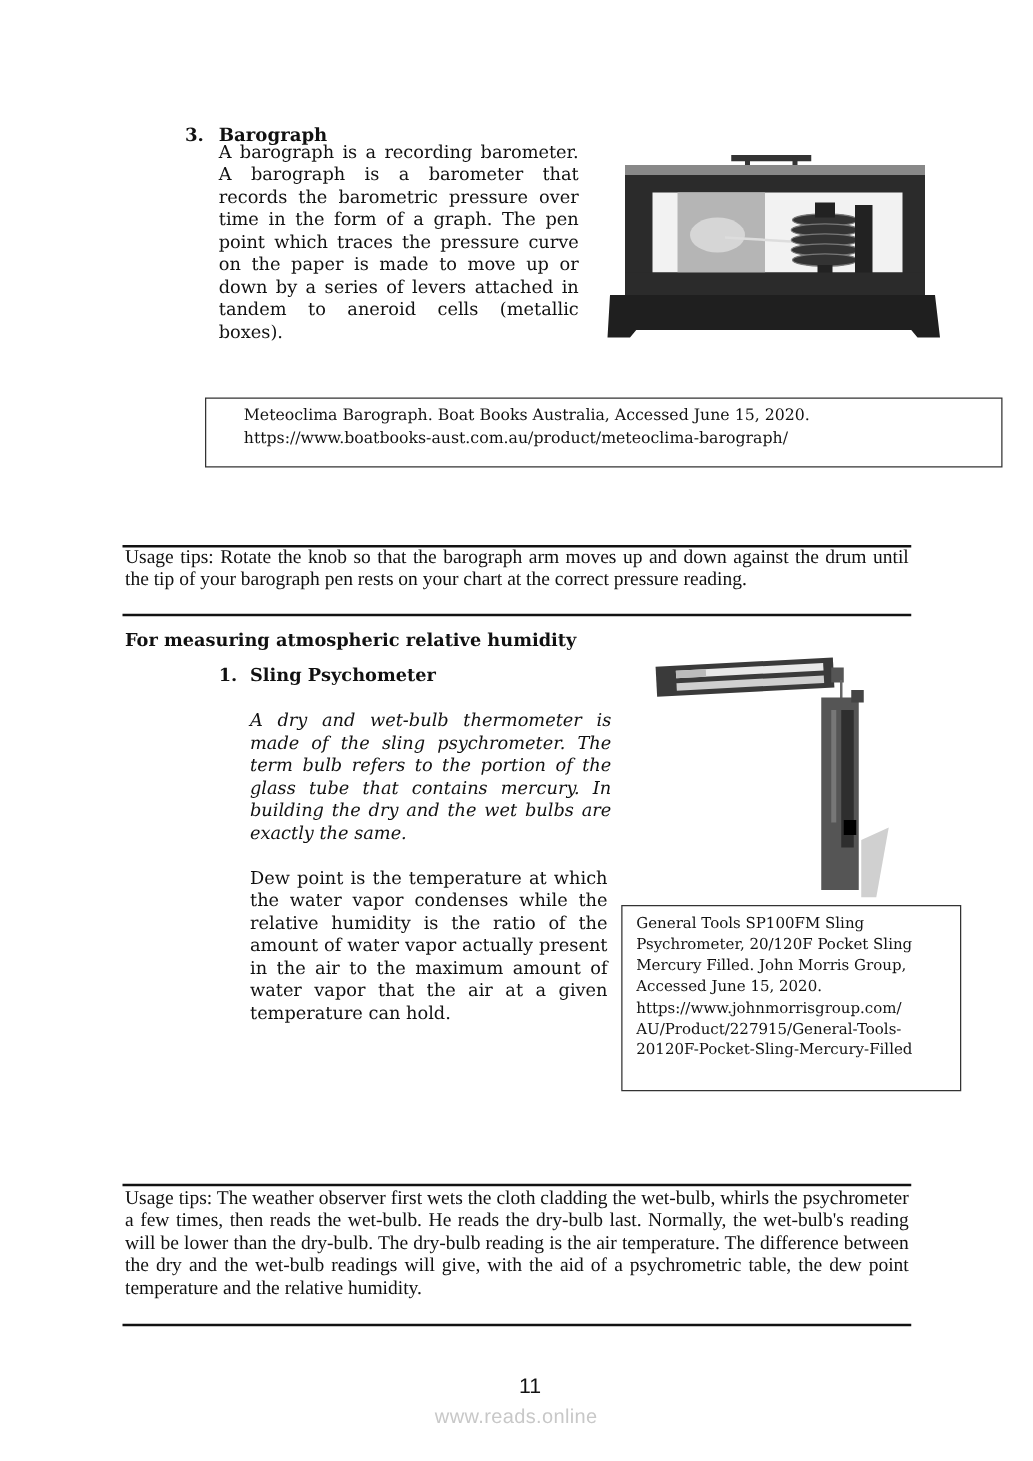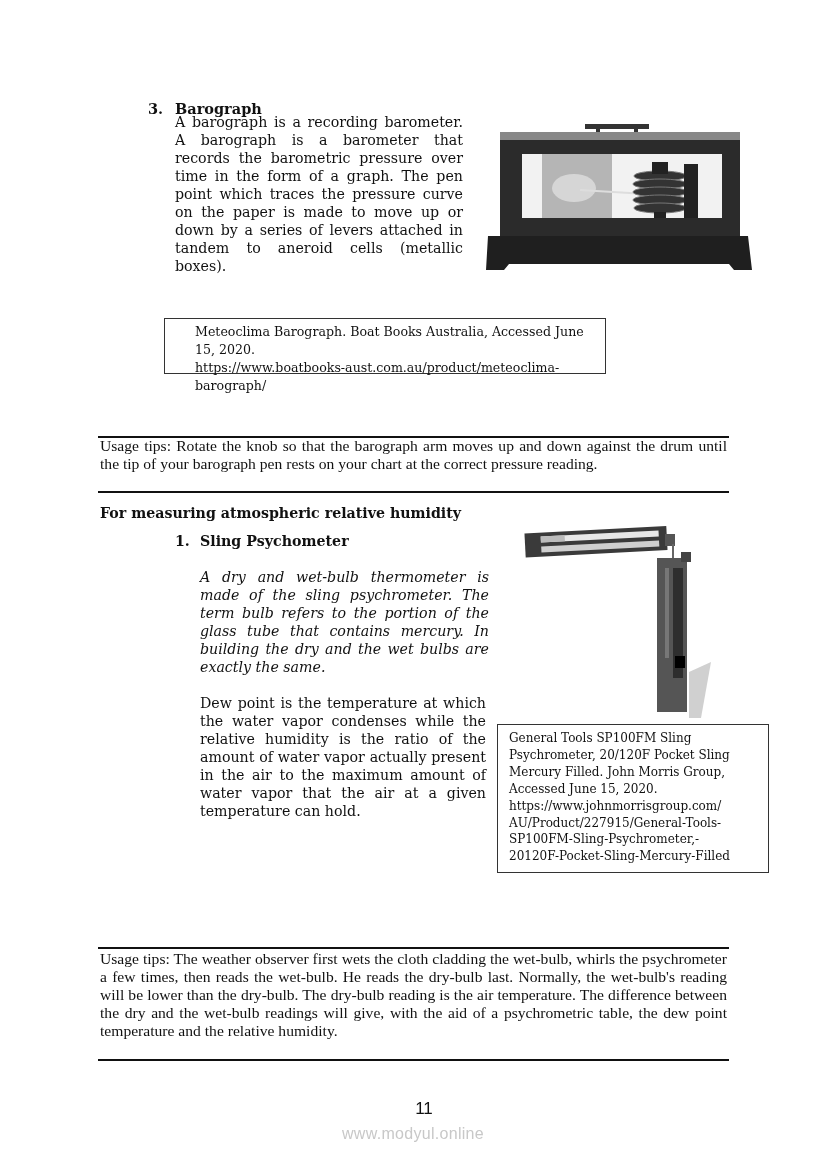--- a/index.html
+++ b/index.html
@@ -7,21 +7,21 @@
          font-family: "DejaVu Serif", "Liberation Serif", serif; color: #111; }
   .abs { position: absolute; }
 
   
   .baro-num { left: 148px; top: 100px; font-size: 14.5px; font-weight: bold; }
   .baro-title { left: 175px; top: 100px; font-size: 14.5px; font-weight: bold; }
   .baro-body { left: 175px; top: 113px; width: 288px; font-size: 14.2px; line-height: 18px; text-align: justify; }
 
   .baro-img { left: 484px; top: 118px; width: 268px; height: 156px; }
 
-  .cite1 { left: 164px; top: 318px; width: 442px; height: 56px; border: 1.5px solid #333; box-sizing: border-box;
+  .cite1 { left: 164px; top: 318px; width: 638px; height: 56px; border: 1.5px solid #333; box-sizing: border-box;
            font-size: 12.6px; line-height: 18px; padding: 4px 0 0 30px; }
 
   .rule { left: 98px; width: 631px; height: 0; border-top: 2px solid #111; }
 
   .tips { left: 100px; width: 627px; font-family: "Liberation Serif", serif; font-size: 15.6px; line-height: 18px; text-align: justify; }
 
   .hum-heading { left: 100px; top: 505px; font-size: 14.2px; font-weight: bold; }
   .sling-num { left: 175px; top: 533px; font-size: 14.2px; font-weight: bold; }
   .sling-title { left: 200px; top: 533px; font-size: 14.2px; font-weight: bold; }
   .sling-body1 { left: 200px; top: 568px; width: 289px; font-size: 14.2px; line-height: 18px; text-align: justify; font-style: italic; }
@@ -117,22 +117,21 @@
   </svg>
 </div>
 
 <div class="abs cite2">
   <div>General Tools SP100FM Sling</div>
   <div>Psychrometer, 20/120F Pocket Sling</div>
   <div>Mercury Filled. John Morris Group,</div>
   <div>Accessed June 15, 2020.</div>
   <div>https://www.johnmorrisgroup.com/</div>
   <div>AU/Product/227915/General-Tools-</div>
-  <div>SP100FM-Sling-Psychrometer,-</div>
   <div>20120F-Pocket-Sling-Mercury-Filled</div>
 </div>
 
 <div class="abs rule" style="top:947px;"></div>
 <div class="abs tips" style="top:950px;">Usage tips: The weather observer first wets the cloth cladding the wet-bulb, whirls the psychrometer a few times, then reads the wet-bulb. He reads the dry-bulb last. Normally, the wet-bulb's reading will be lower than the dry-bulb. The dry-bulb reading is the air temperature. The difference between the dry and the wet-bulb readings will give, with the aid of a psychrometric table, the dew point temperature and the relative humidity.</div>
 <div class="abs rule" style="top:1059px;"></div>
 
 <div class="abs pagenum">11</div>
-<div class="abs watermark">www.modyul.online</div>
+<div class="abs watermark">www.reads.online</div>
 
 </body></html>

